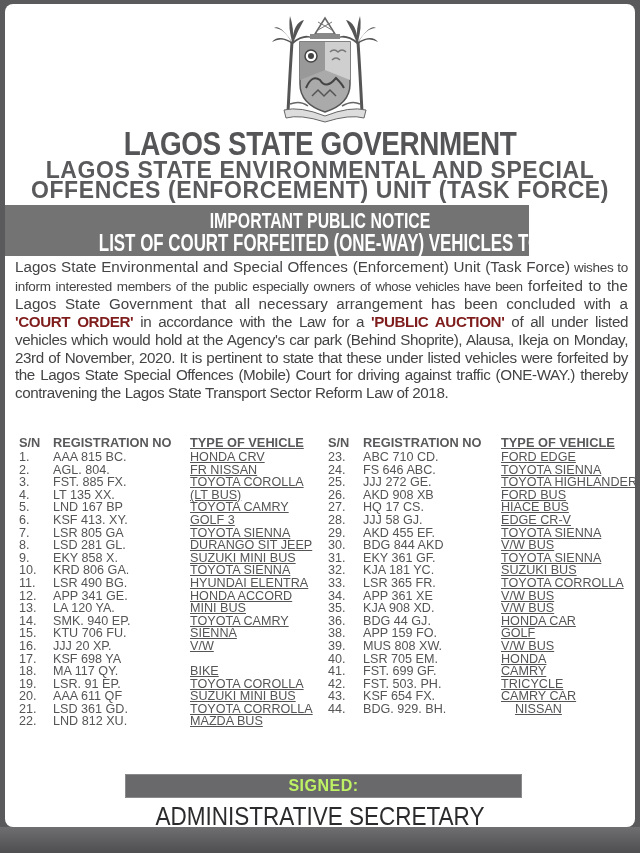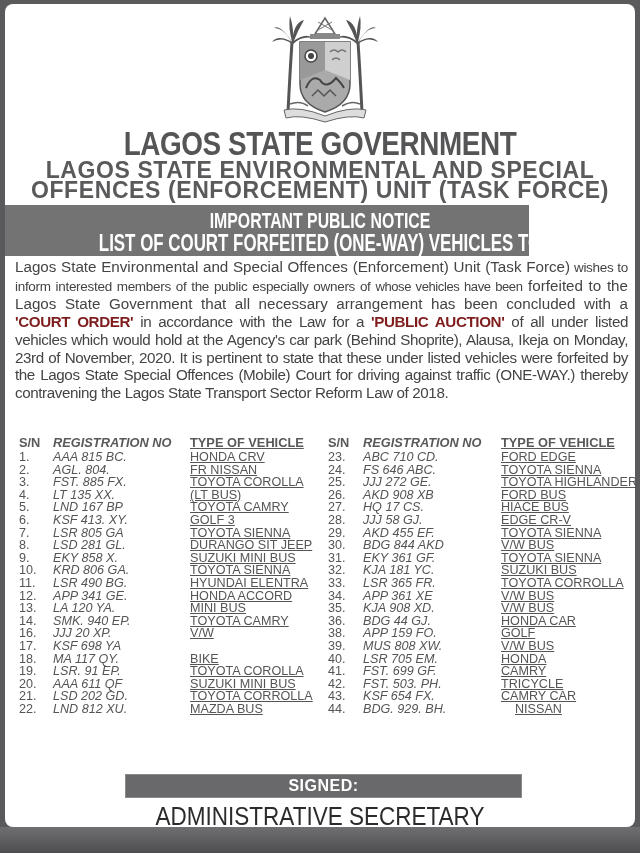--- a/index.html
+++ b/index.html
@@ -54,30 +54,30 @@
   .body-text .cond { display: inline; letter-spacing: -0.4px; }
   .table {
     position: absolute; top: 433px; font-size: 12.6px; color: #555557;
     line-height: 12.6px;
   }
   .table-left { left: 9px; width: 305px; }
   .table-right { left: 318px; width: 312px; }
   .trow { position: relative; height: 12.6px; white-space: nowrap; }
   .thead { font-weight: bold; color: #59595b; font-size: 12.8px; height: 14px; }
   .c-sn { position: absolute; left: 5px; }
-  .c-reg { position: absolute; left: 39px; font-style: italic; }
+  .c-reg { position: absolute; left: 39px; }
   .c-type { position: absolute; left: 176px; text-decoration: underline; }
   .table-right .c-sn { left: 5px; }
   .table-right .c-reg { left: 40px; }
   .table-right .c-type { left: 178px; }
   .c-type.indent { left: 192px; }
   .signed-bar {
     position: absolute; left: 120px; top: 770px; width: 395px; height: 22px;
     background: #69696b; border: 1px solid #8a8a8c;
-    color: #ffffff; font-weight: bold; font-size: 16px; line-height: 22px;
+    color: #bef264; font-weight: bold; font-size: 16px; line-height: 22px;
     text-align: center; letter-spacing: 0.5px;
   }
   .signer {
     position: absolute; left: 0; top: 797px; width: 630px; text-align: center;
     font-size: 25px; color: #2b2b2d; line-height: 30px;
     transform: scaleX(0.9); transform-origin: center;
   }
 </style>
 </head>
 <body>
@@ -203,20 +203,25 @@
           <span class="c-sn">13.</span>
           <span class="c-reg">LA 120 YA.</span>
           <span class="c-type">MINI BUS</span>
         </div>
         <div class="trow">
           <span class="c-sn">14.</span>
           <span class="c-reg">SMK. 940 EP.</span>
           <span class="c-type">TOYOTA CAMRY</span>
         </div>
         <div class="trow">
+          <span class="c-sn">15.</span>
+          <span class="c-reg">KTU 706 FU.</span>
+          <span class="c-type">SIENNA</span>
+        </div>
+        <div class="trow">
           <span class="c-sn">16.</span>
           <span class="c-reg">JJJ 20 XP.</span>
           <span class="c-type">V/W</span>
         </div>
         <div class="trow">
           <span class="c-sn">17.</span>
           <span class="c-reg">KSF 698 YA</span>
           <span class="c-type"></span>
         </div>
         <div class="trow">
@@ -229,21 +234,21 @@
           <span class="c-reg">LSR. 91 EP.</span>
           <span class="c-type">TOYOTA COROLLA</span>
         </div>
         <div class="trow">
           <span class="c-sn">20.</span>
           <span class="c-reg">AAA 611 QF</span>
           <span class="c-type">SUZUKI MINI BUS</span>
         </div>
         <div class="trow">
           <span class="c-sn">21.</span>
-          <span class="c-reg">LSD 202 GD.</span>
+          <span class="c-reg">LSD 361 GD.</span>
           <span class="c-type">TOYOTA CORROLLA</span>
         </div>
         <div class="trow">
           <span class="c-sn">22.</span>
           <span class="c-reg">LND 812 XU.</span>
           <span class="c-type">MAZDA BUS</span>
         </div>
       </div>
   </div>
 

